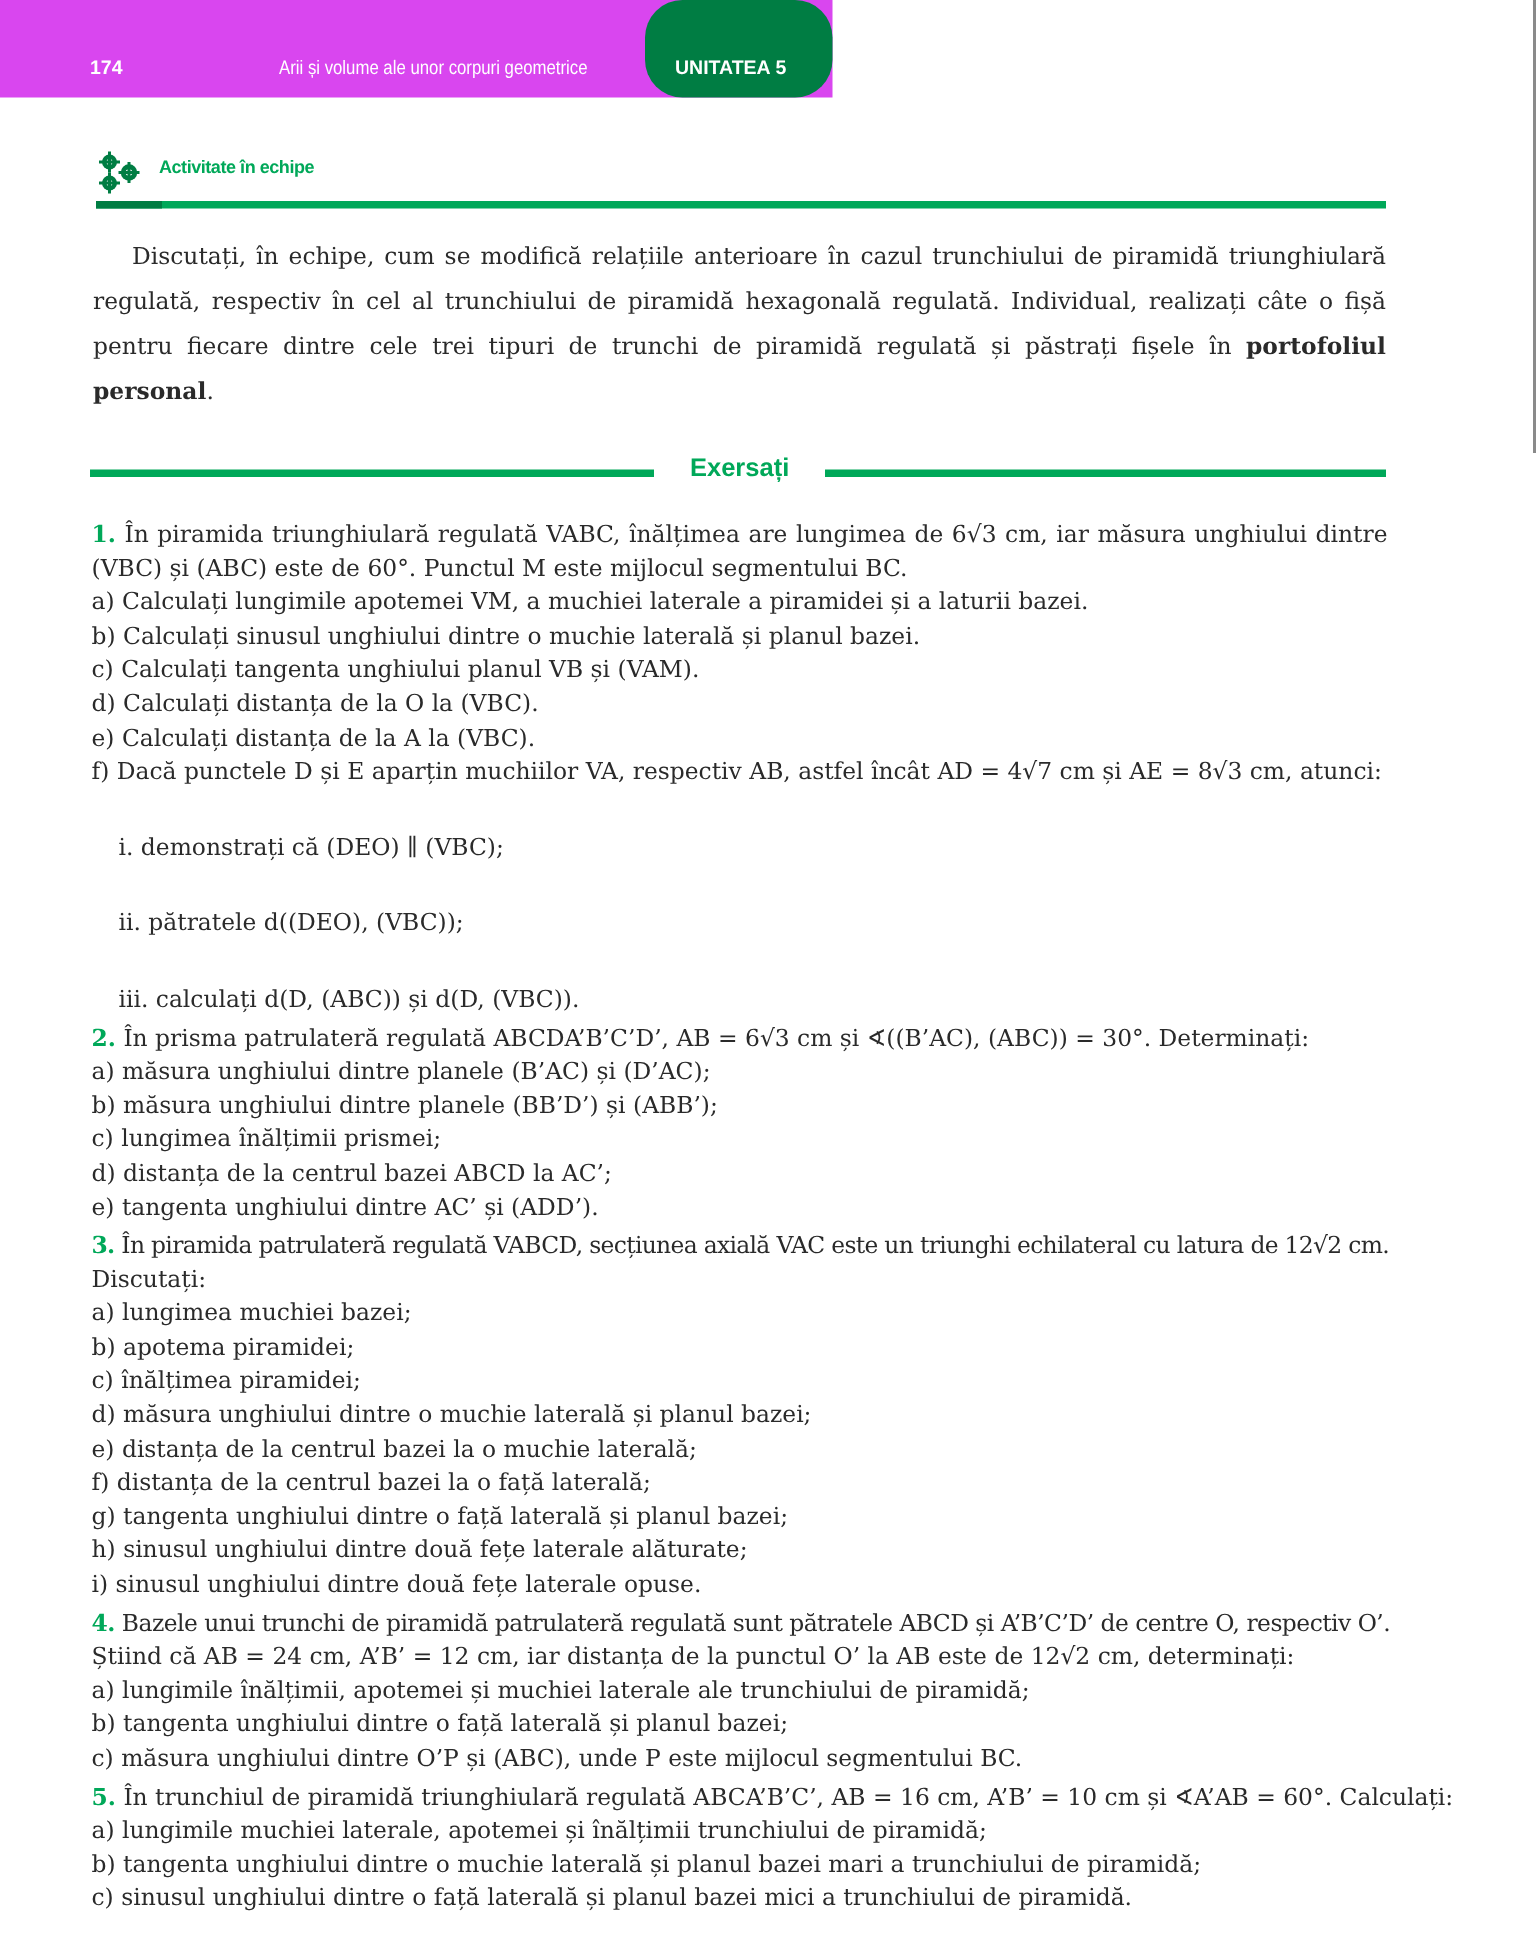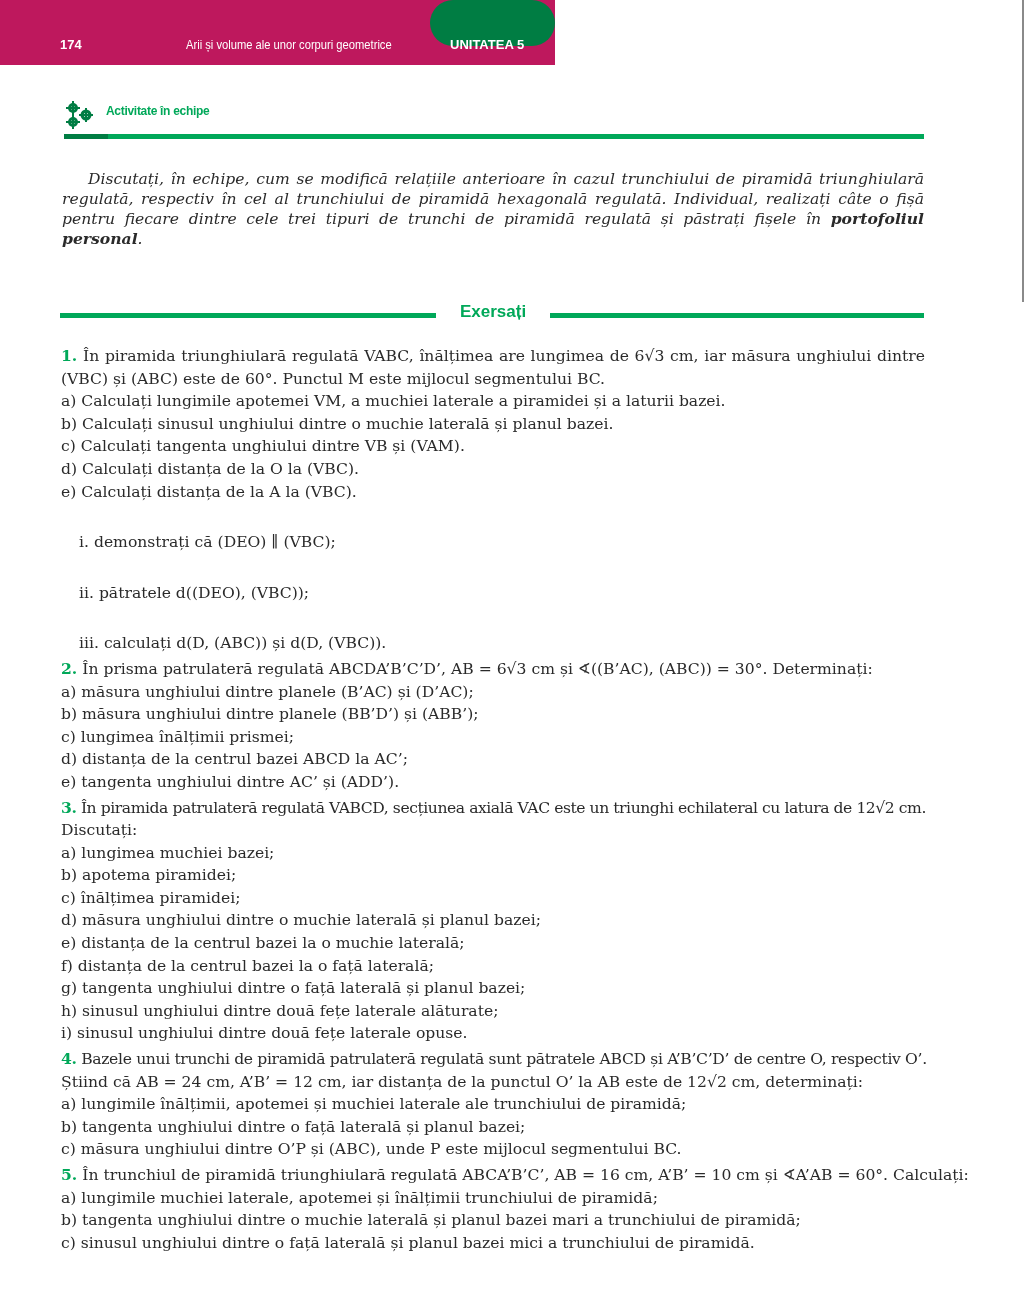--- a/index.html
+++ b/index.html
@@ -1,33 +1,33 @@
 <!DOCTYPE html>
 <html><head>
 <meta charset="utf-8">
 <style>
   html, body { margin:0; padding:0; }
   body {
     width:1024px; height:1298px; position:relative; overflow:hidden;
     background:#ffffff; font-family:"DejaVu Serif", serif; color:#2a2a2a;
   }
   .page-edge { position:absolute; left:1022px; top:0; width:2px; height:302px; background:#8a8a8a; }
-  .header { position:absolute; left:0; top:0; width:555px; height:65px; background:#be185d; }
-  .header .unit { position:absolute; left:430px; top:0; width:125px; height:46px; background:#007d43;border-radius:25px; }
+  .header { position:absolute; left:0; top:0; width:555px; height:65px; background:#d946ef; }
+  .header .unit { position:absolute; left:430px; top:0; width:125px; height:65px; background:#007d43;border-radius:25px; }
   .header .pg { position:absolute; left:60px; top:37px; font-family:"Liberation Sans", sans-serif; font-weight:bold; font-size:13px; color:#fff; }
   .header .chap { position:absolute; left:186px; top:37px; font-family:"Liberation Sans", sans-serif; font-size:13px; color:#fff; transform:scaleX(0.86); transform-origin:left; white-space:nowrap; }
   .header .unit-label { position:absolute; left:20px; top:37px; font-family:"Liberation Sans", sans-serif; font-weight:bold; font-size:13px; color:#fff; white-space:nowrap; }
 
   .act-head { position:absolute; left:64px; top:100px; width:860px; }
   .gear { position:absolute; left:0; top:0; width:32px; height:30px; }
   .act-title { position:absolute; left:42px; top:4px; font-family:"Liberation Sans", sans-serif; font-weight:bold; font-size:12px; color:#00a859; letter-spacing:-0.3px; white-space:nowrap; }
   .act-rule { position:absolute; left:0; top:34px; width:860px; height:5px; background:#00a859; }
   .act-rule .dark { position:absolute; left:0; top:0; width:44px; height:5px; background:#007d43; }
 
-  .act-text { position:absolute; left:62px; top:153px; width:862px; font-size:15.6px; line-height:20px; text-align:justify; text-indent:26px;font-style:italic; }
+  .act-text { position:absolute; left:62px; top:140px; width:862px; font-size:15.6px; line-height:30px; text-align:justify; text-indent:26px; }
   .act-text b { font-weight:bold; }
 
   .ex-head { position:absolute; left:60px; top:302px; width:864px; height:22px; }
   .ex-line { position:absolute; top:11px; height:5px; background:#00a859; }
   .ex-line.l { left:0; width:376px; }
   .ex-line.r { left:490px; width:374px; }
   .ex-title { position:absolute; left:400px; top:0; font-family:"Liberation Sans", sans-serif; font-weight:bold; font-size:17px; color:#00a859; }
 
   .exercises { position:absolute; left:61px; top:345px; width:864px; font-size:15.6px; line-height:22.6px; }
   .ex { margin:0 0 3px 0; }
@@ -79,23 +79,24 @@
   <span class="ex-title">Exersați</span>
   <div class="ex-line r"></div>
 </div>
 
 <div class="exercises">
   <div class="ex">
     <div class="line just"><span class="num">1.</span> <span>În piramida triunghiulară regulată VABC, înălțimea are lungimea de 6√3 cm, iar măsura unghiului dintre</span></div>
     <div class="line">(VBC) și (ABC) este de 60°. Punctul M este mijlocul segmentului BC.</div>
     <div class="line">a) Calculați lungimile apotemei VM, a muchiei laterale a piramidei și a laturii bazei.</div>
     <div class="line">b) Calculați sinusul unghiului dintre o muchie laterală și planul bazei.</div>
-    <div class="line">c) Calculați tangenta unghiului dintre VB și (VAM).</div>
+    <div class="line">c) Calculați tangenta unghiului planul VB și (VAM).</div>
     <div class="line">d) Calculați distanța de la O la (VBC).</div>
     <div class="line">e) Calculați distanța de la A la (VBC).</div>
+    <div class="line">f) Dacă punctele D și E aparțin muchiilor VA, respectiv AB, astfel încât AD = 4√7 cm și AE = 8√3 cm, atunci:</div>
     <div class="line sub">i. demonstrați că (DEO) ∥ (VBC);</div>
     <div class="line sub">ii. pătratele d((DEO), (VBC));</div>
     <div class="line sub">iii. calculați d(D, (ABC)) și d(D, (VBC)).</div>
   </div>
   <div class="ex">
     <div class="line"><span class="num">2.</span> <span>În prisma patrulateră regulată ABCDA’B’C’D’, AB = 6√3 cm și ∢((B’AC), (ABC)) = 30°. Determinați:</span></div>
     <div class="line">a) măsura unghiului dintre planele (B’AC) și (D’AC);</div>
     <div class="line">b) măsura unghiului dintre planele (BB’D’) și (ABB’);</div>
     <div class="line">c) lungimea înălțimii prismei;</div>
     <div class="line">d) distanța de la centrul bazei ABCD la AC’;</div>

